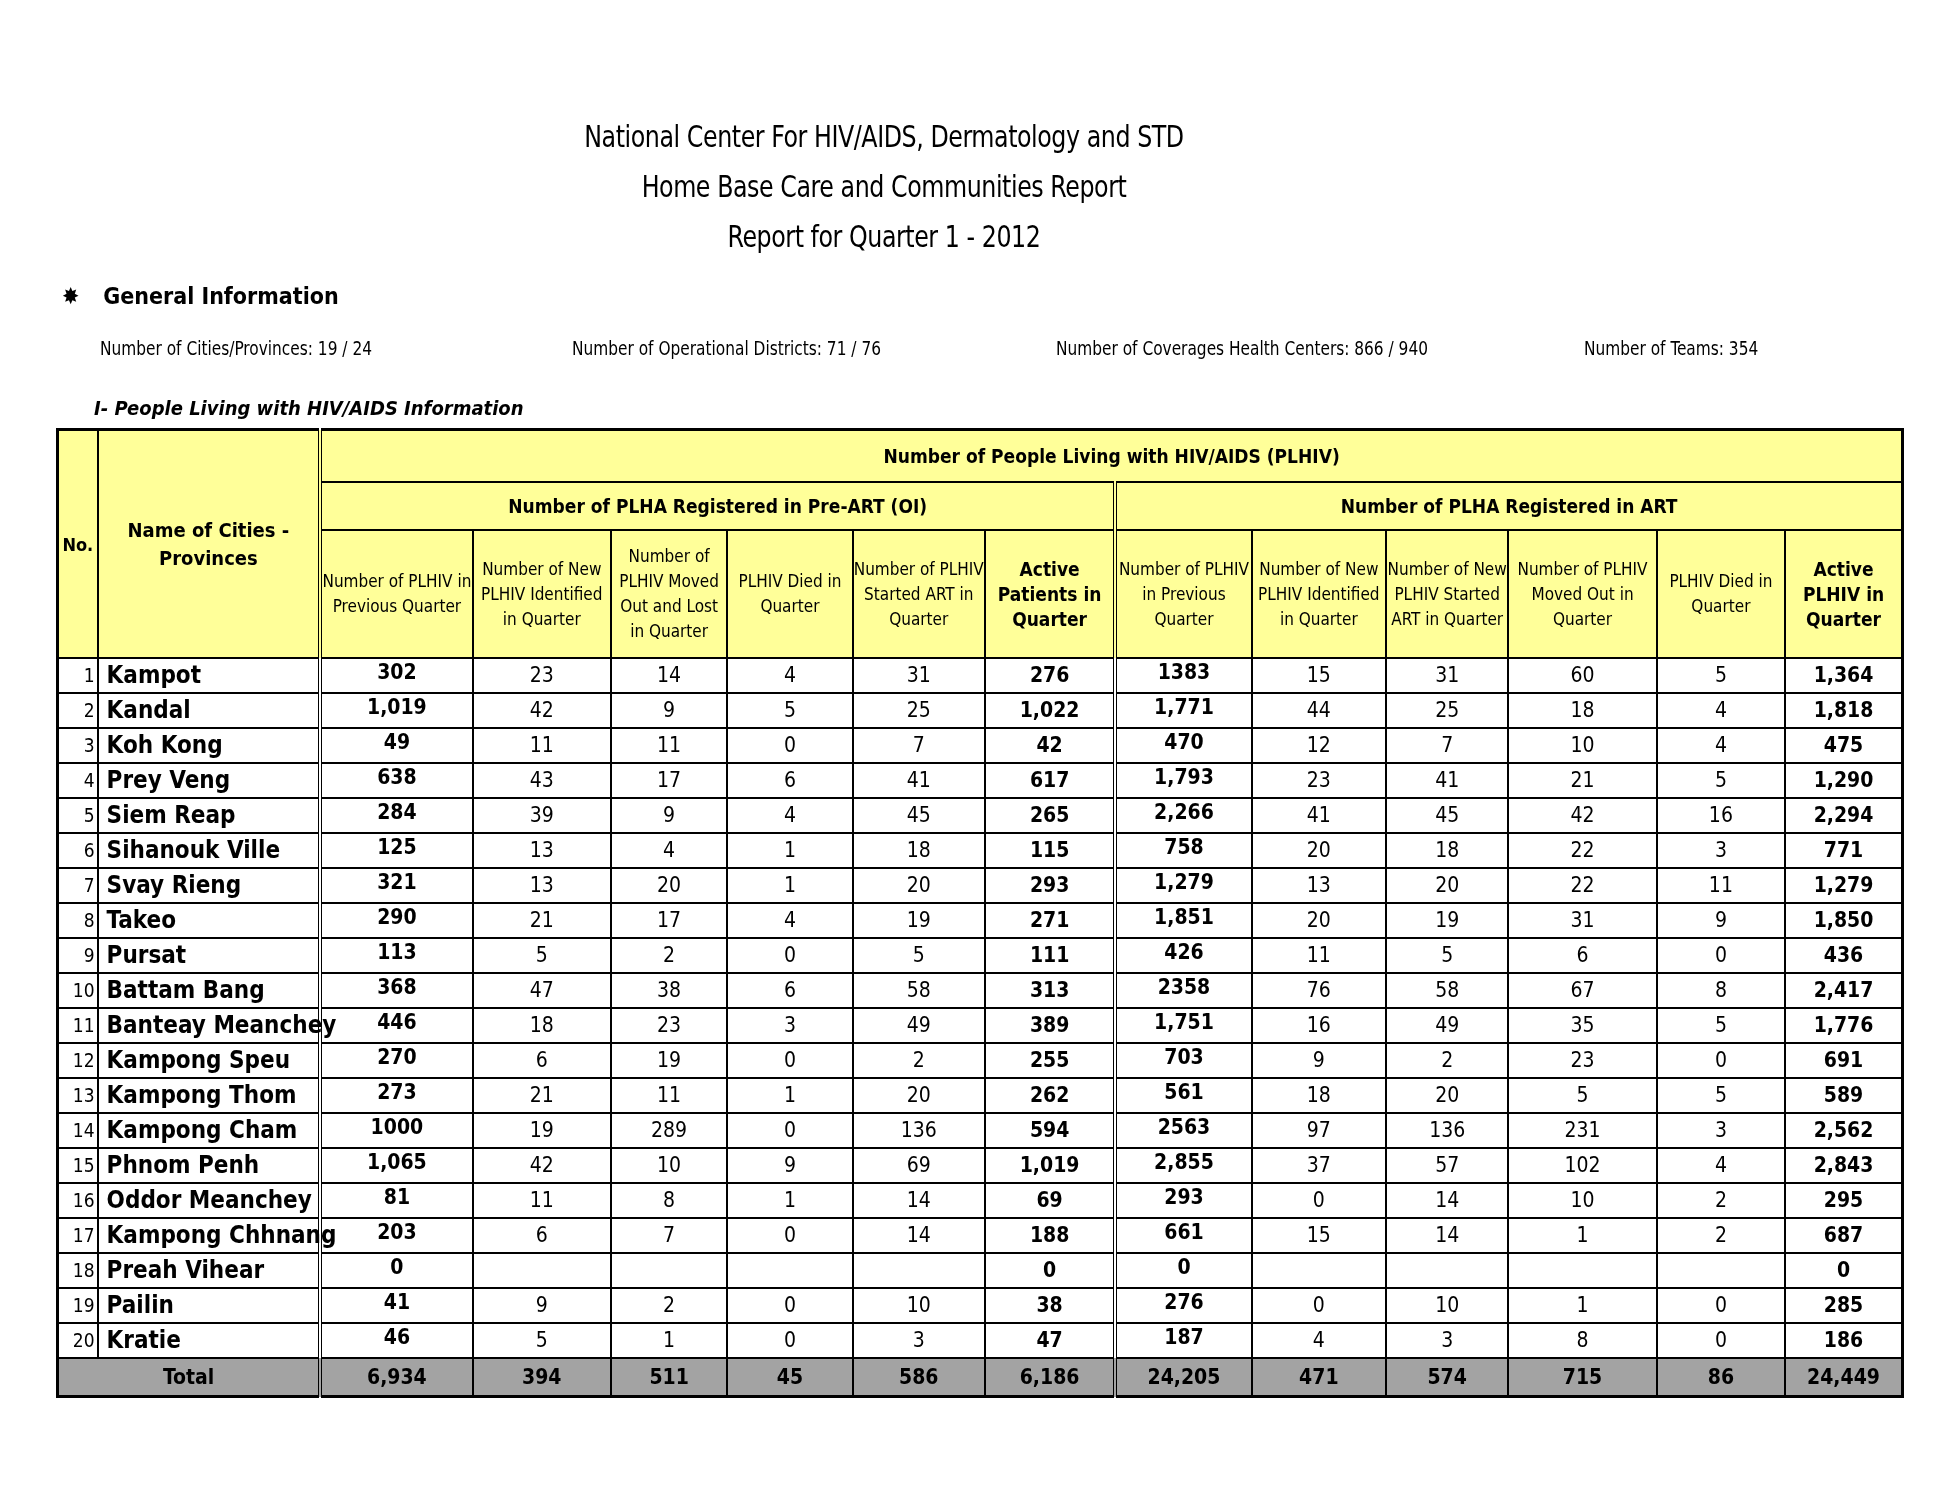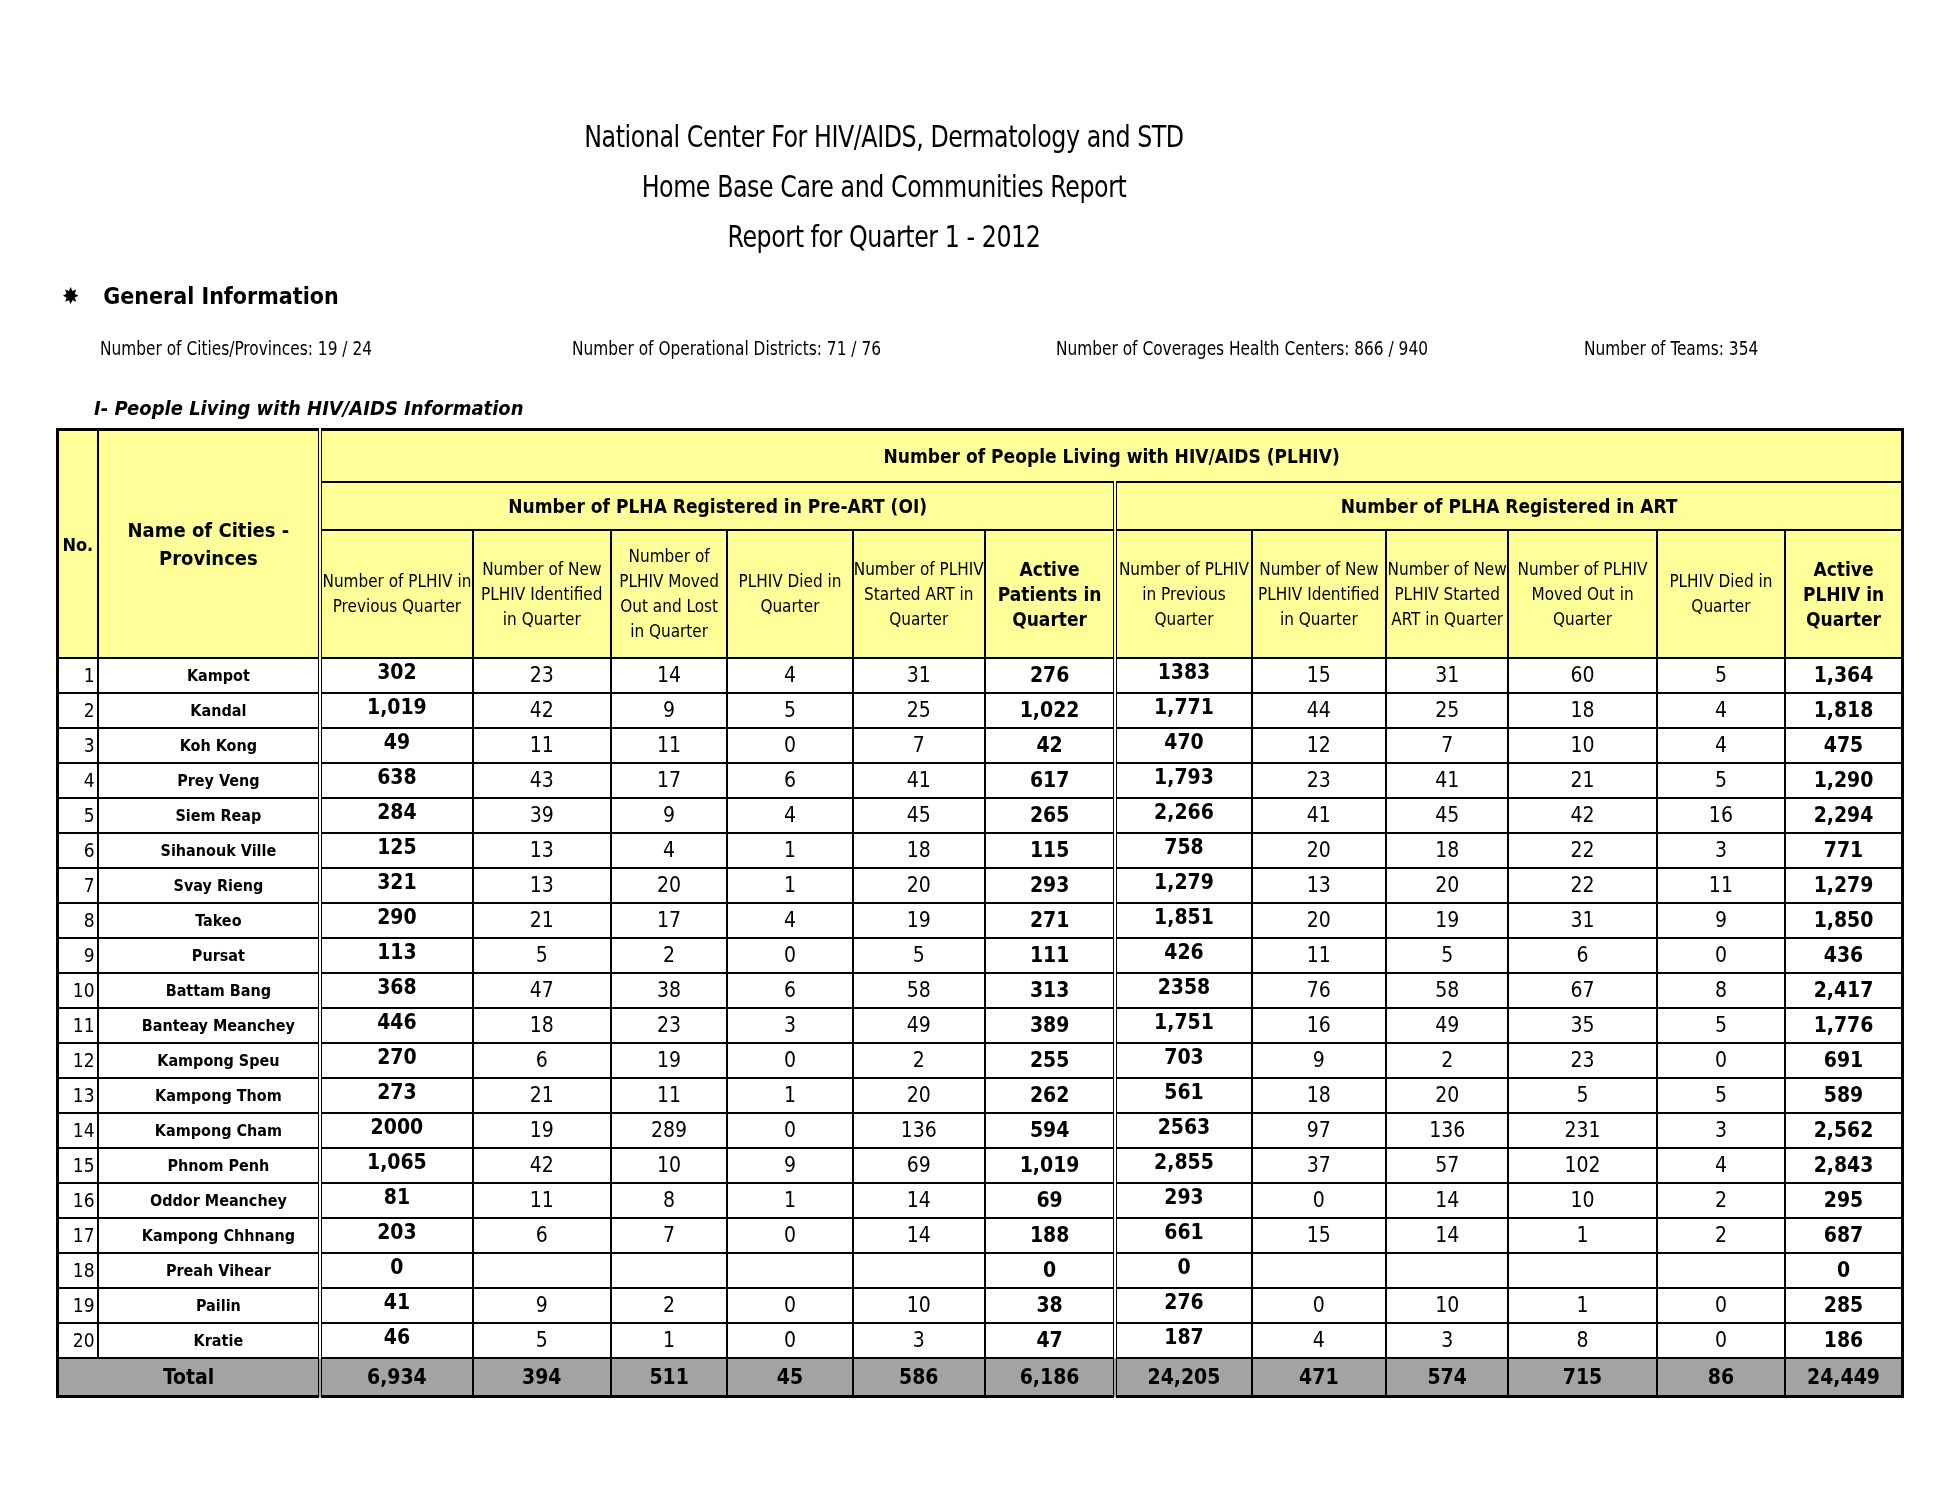--- a/index.html
+++ b/index.html
@@ -12,21 +12,21 @@
   .gen-info .star { display: inline-block; width: 34px; }
   .stats { position: absolute; top: 337px; font-size: 19px; transform-origin: left center; transform: scaleX(0.9); white-space: nowrap; }
   .sec-title { position: absolute; left: 94px; top: 396px; font-size: 20px; font-weight: bold; font-style: italic; }
   table { position: absolute; left: 56px; top: 428px; border-collapse: collapse; table-layout: fixed; width: 1848px; }
   td, th { border: 2px solid #000; padding: 0; text-align: center; vertical-align: middle; }
   th { background: #ffff99; font-weight: normal; font-size: 17px; line-height: 25px; }
   th.bold { font-weight: bold; font-size: 19px; }
   th.group { font-weight: bold; font-size: 19px; height: 46px; }
   td { font-size: 21px; height: 33px; line-height: 33px; }
   td.no { text-align: right; padding-right: 2px; font-size: 19px; }
-  td.name { text-align: center; padding-left: 20px; font-weight: bold; font-size: 16px; white-space: nowrap; }
+  td.name { text-align: left; padding-left: 8px; font-weight: bold; font-size: 24px; white-space: nowrap; }
   td.b { font-weight: bold; }
   td.first { font-weight: bold; vertical-align: top; line-height: 26px; border-radius: 17px; }
   tr.total td { background: #a3a3a3; font-weight: bold; height: 36px; }
   .thick-left { border-left: 4px double #000 !important; }
   .outer { border: 3px solid #000; }
 </style>
 </head>
 <body>
 
 <div class="title-block">
@@ -294,21 +294,21 @@
         <td class="first thick-left">561</td>
         <td class="">18</td>
         <td class="">20</td>
         <td class="">5</td>
         <td class="">5</td>
         <td class="b">589</td>
       </tr>
       <tr>
         <td class="no">14</td>
         <td class="name">Kampong Cham</td>
-        <td class="first thick-left">2000</td>
+        <td class="first thick-left">1000</td>
         <td class="">19</td>
         <td class="">289</td>
         <td class="">0</td>
         <td class="">136</td>
         <td class="b">594</td>
         <td class="first thick-left">2563</td>
         <td class="">97</td>
         <td class="">136</td>
         <td class="">231</td>
         <td class="">3</td>

